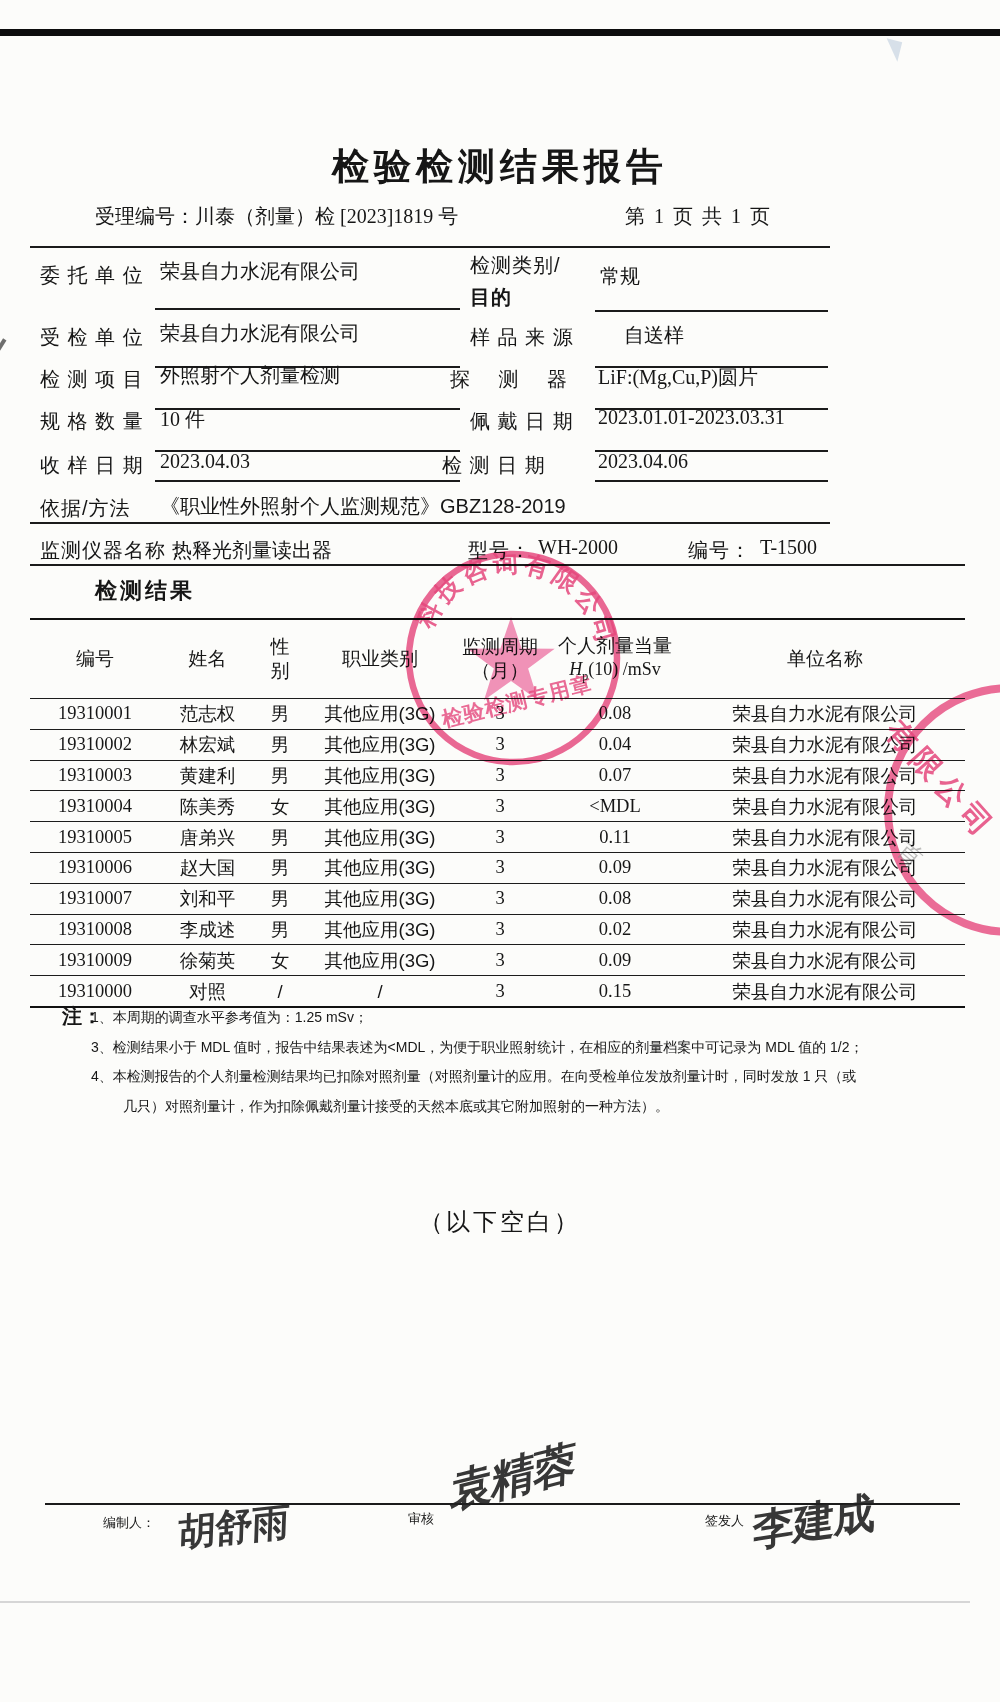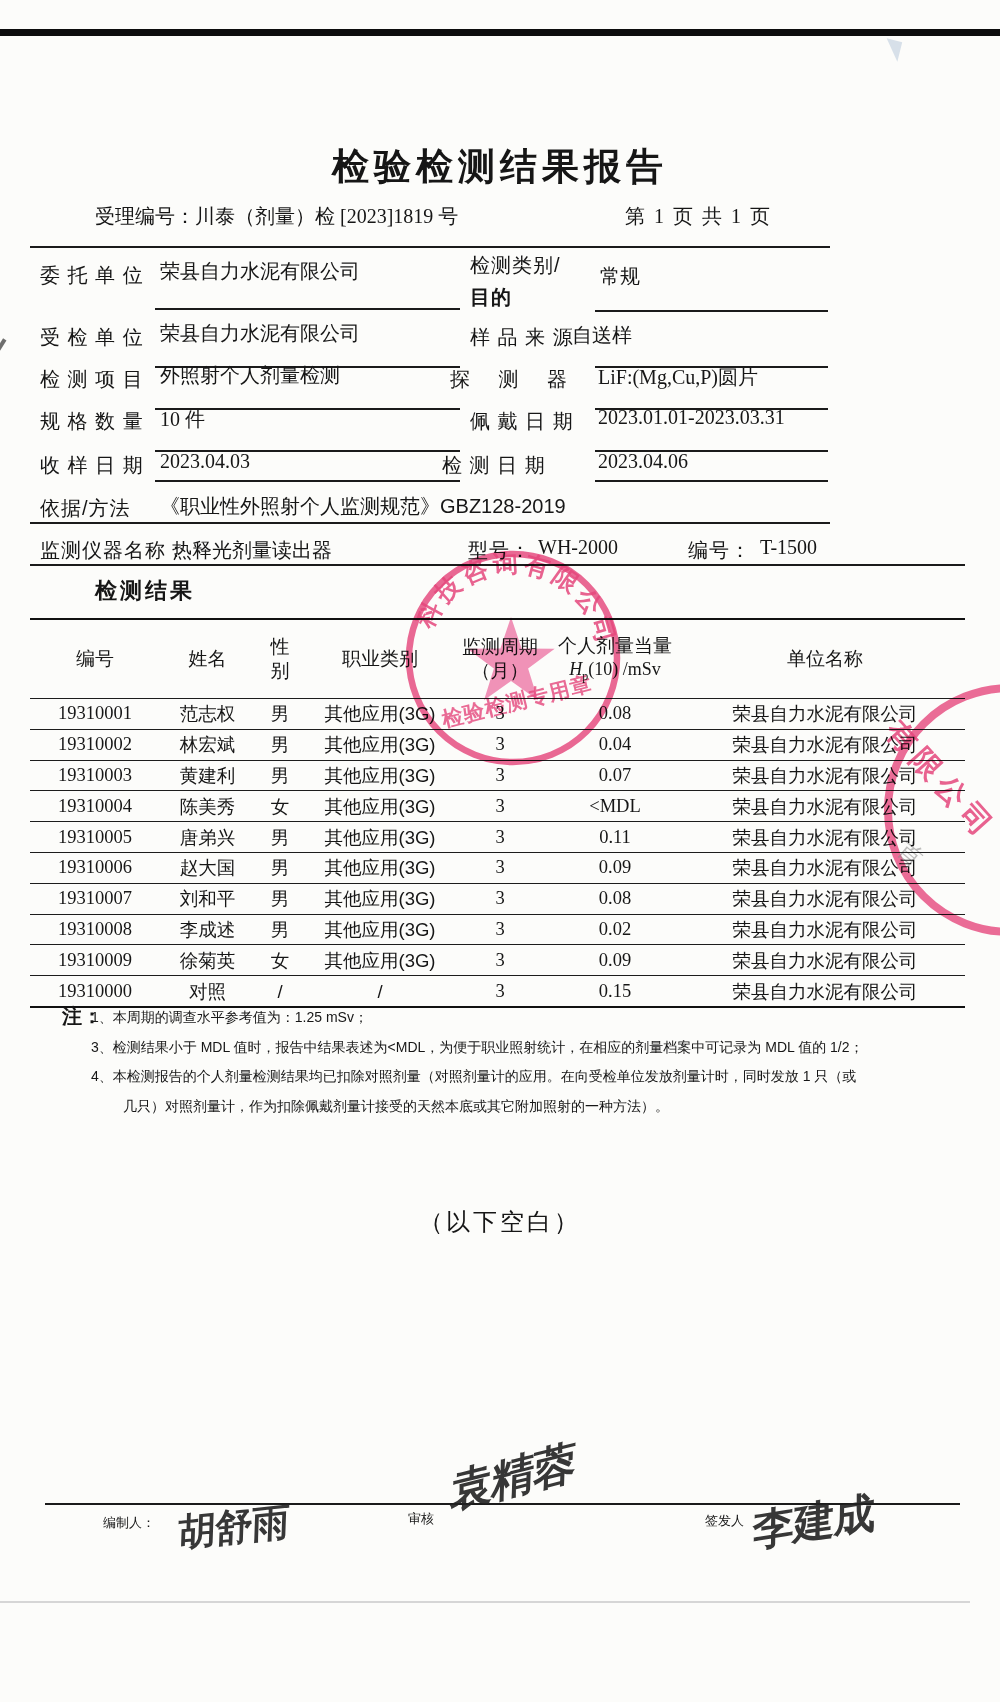--- a/index.html
+++ b/index.html
@@ -87,21 +87,21 @@
   <div class="u-left" style="top:308px;"></div>
   <div class="f-label" style="left:470px; top:252px;">检测类别/</div>
   <div class="f-label" style="left:470px; top:284px;font-weight:bold;">目的</div>
   <div class="f-value" style="left:600px; top:263px;">常规</div>
   <div class="u-right" style="top:310px;"></div>
 
   <div class="f-label" style="left:40px; top:324px;">受 检 单 位</div>
   <div class="f-value" style="left:160px; top:320px;">荣县自力水泥有限公司</div>
   <div class="u-left" style="top:366px;"></div>
   <div class="f-label" style="left:470px; top:324px;">样 品 来 源</div>
-  <div class="f-value" style="left:572px; top:322px;">自送样</div>
+  <div class="f-value" style="left:624px; top:322px;">自送样</div>
   <div class="u-right" style="top:366px;"></div>
 
   <div class="f-label" style="left:40px; top:366px;">检 测 项 目</div>
   <div class="f-value" style="left:160px; top:362px;">外照射个人剂量检测</div>
   <div class="u-left" style="top:408px;"></div>
   <div class="f-label" style="left:450px; top:366px;">探　 测　 器</div>
   <div class="f-value num" style="left:598px; top:364px;">LiF:(Mg,Cu,P)圆片</div>
   <div class="u-right" style="top:408px;"></div>
 
   <div class="f-label" style="left:40px; top:408px;">规 格 数 量</div>

